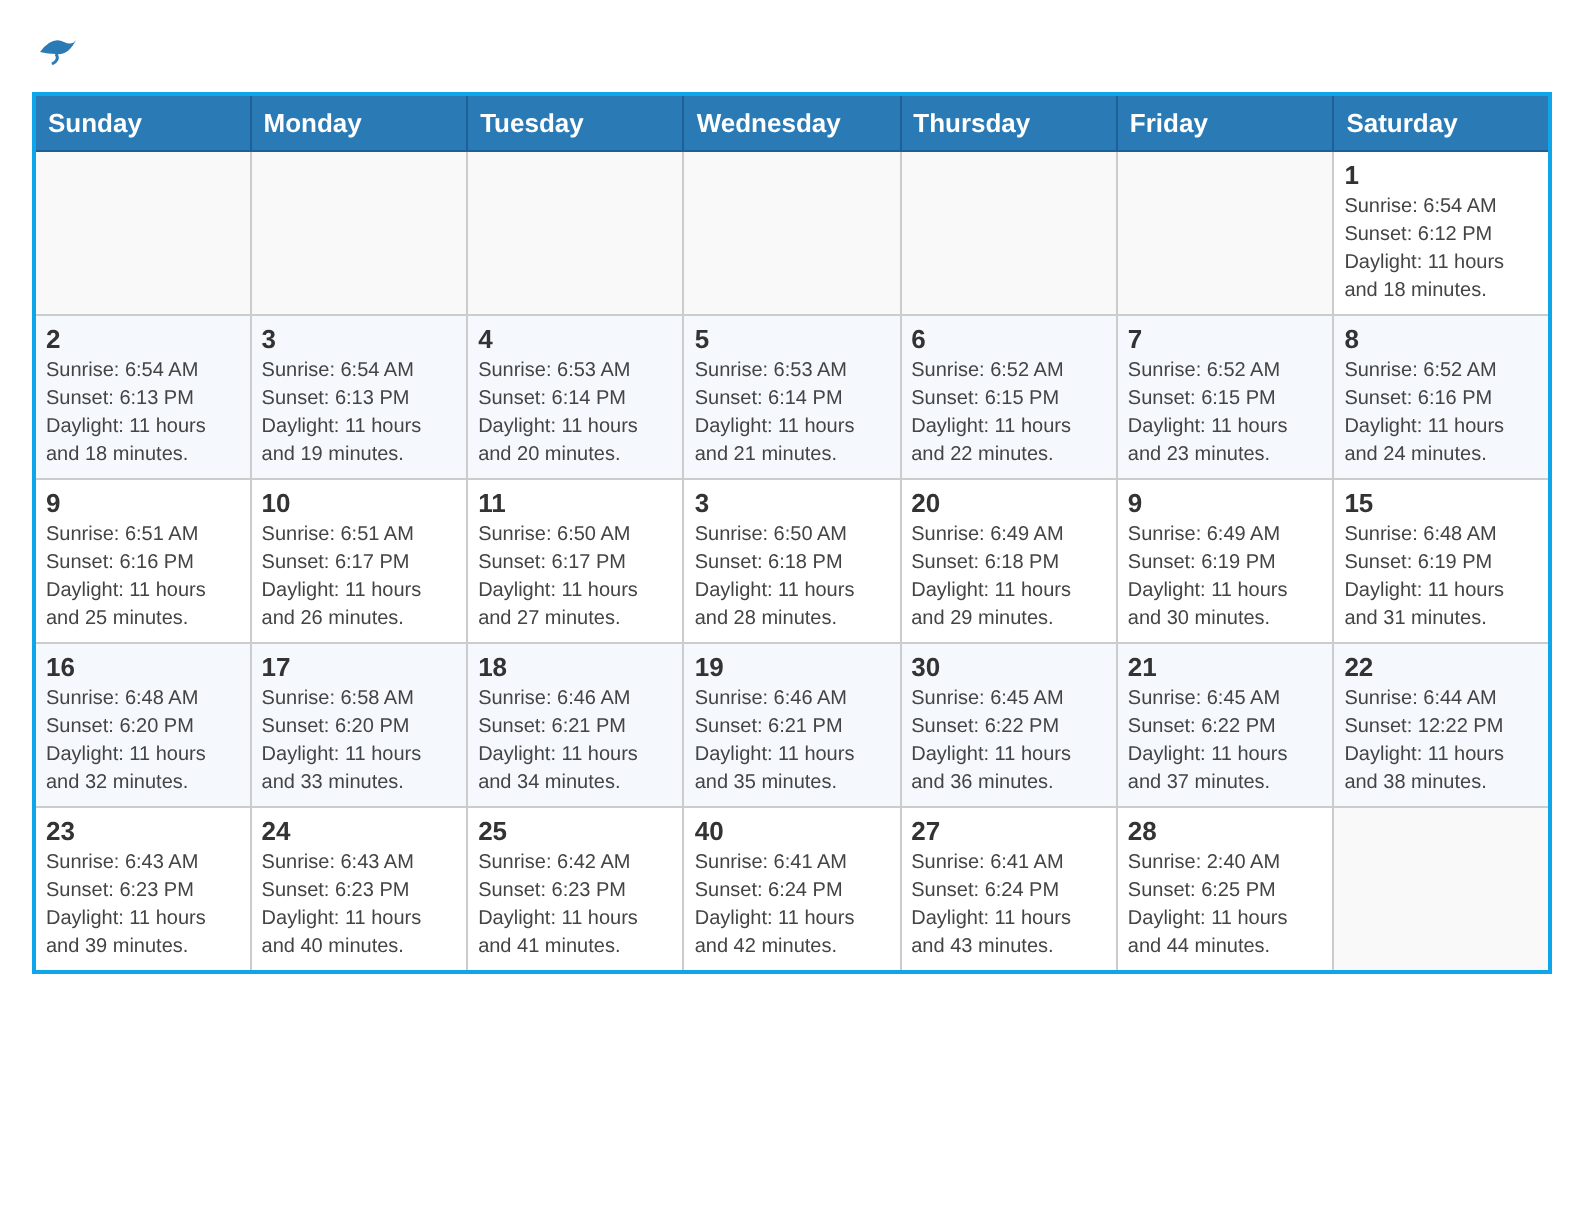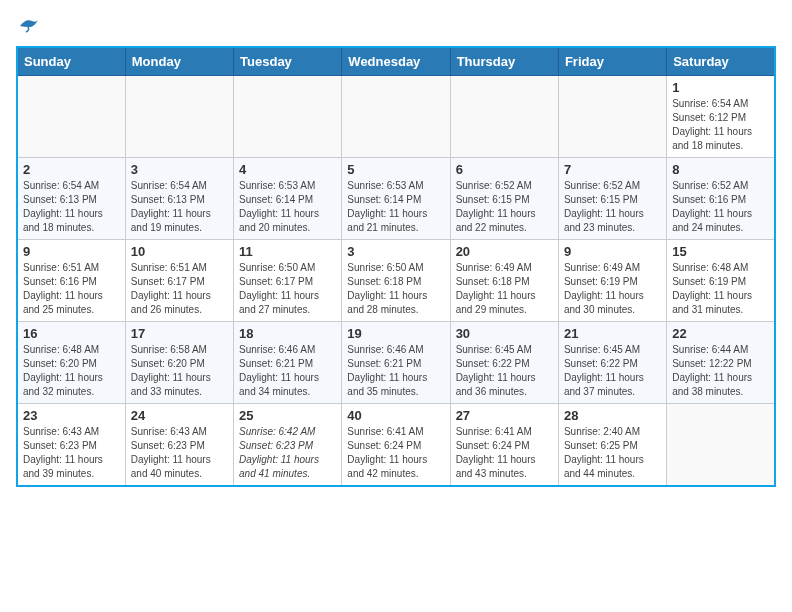--- a/index.html
+++ b/index.html
@@ -307,21 +307,21 @@
         </td>
         <td>
           <span class="day-number">24</span>
           <div class="day-info" style="white-space: pre-line;">Sunrise: 6:43 AM
 Sunset: 6:23 PM
 Daylight: 11 hours
 and 40 minutes.</div>
         </td>
         <td>
           <span class="day-number">25</span>
-          <div class="day-info" style="white-space: pre-line; font-style: italic;">Sunrise: 6:42 AM
+          <div class="day-info" style="white-space: pre-line;">Sunrise: 6:42 AM
 Sunset: 6:23 PM
 Daylight: 11 hours
 and 41 minutes.</div>
         </td>
         <td>
           <span class="day-number">40</span>
           <div class="day-info" style="white-space: pre-line;">Sunrise: 6:41 AM
 Sunset: 6:24 PM
 Daylight: 11 hours
 and 42 minutes.</div>

